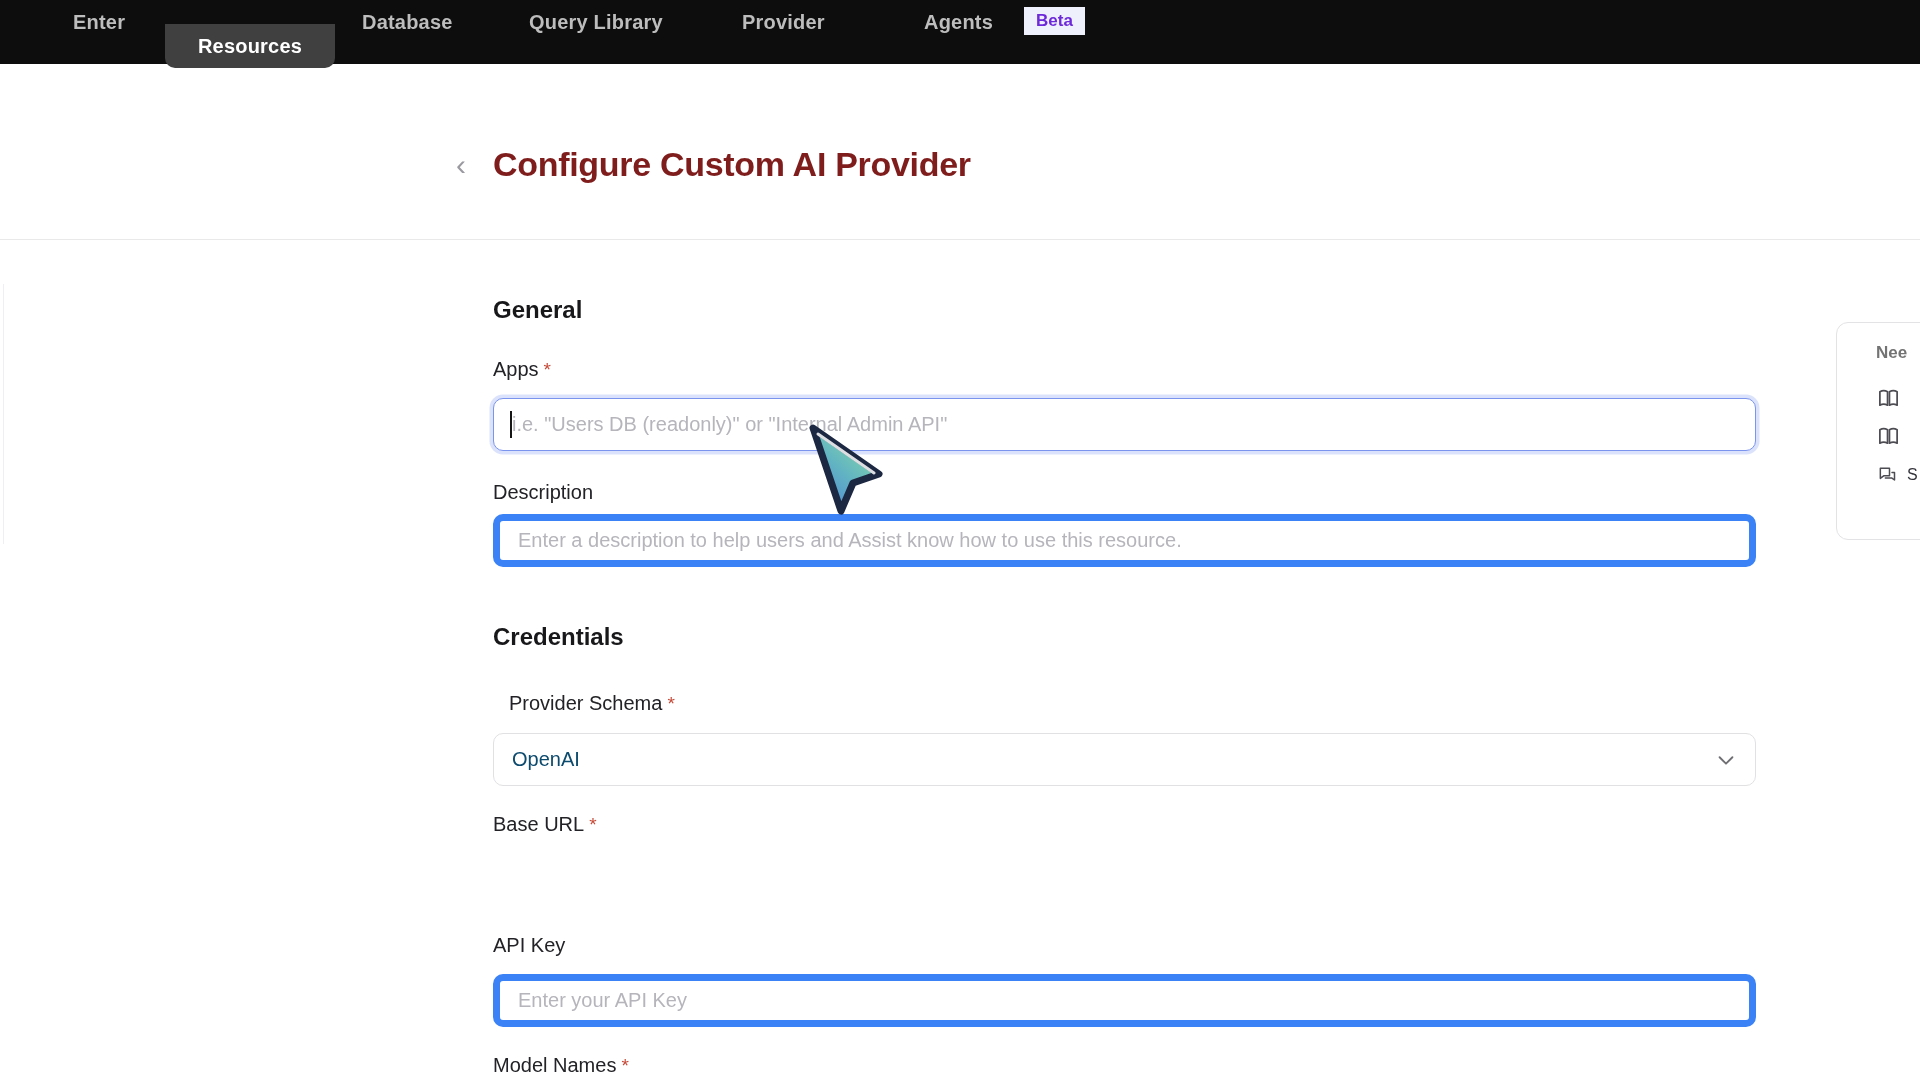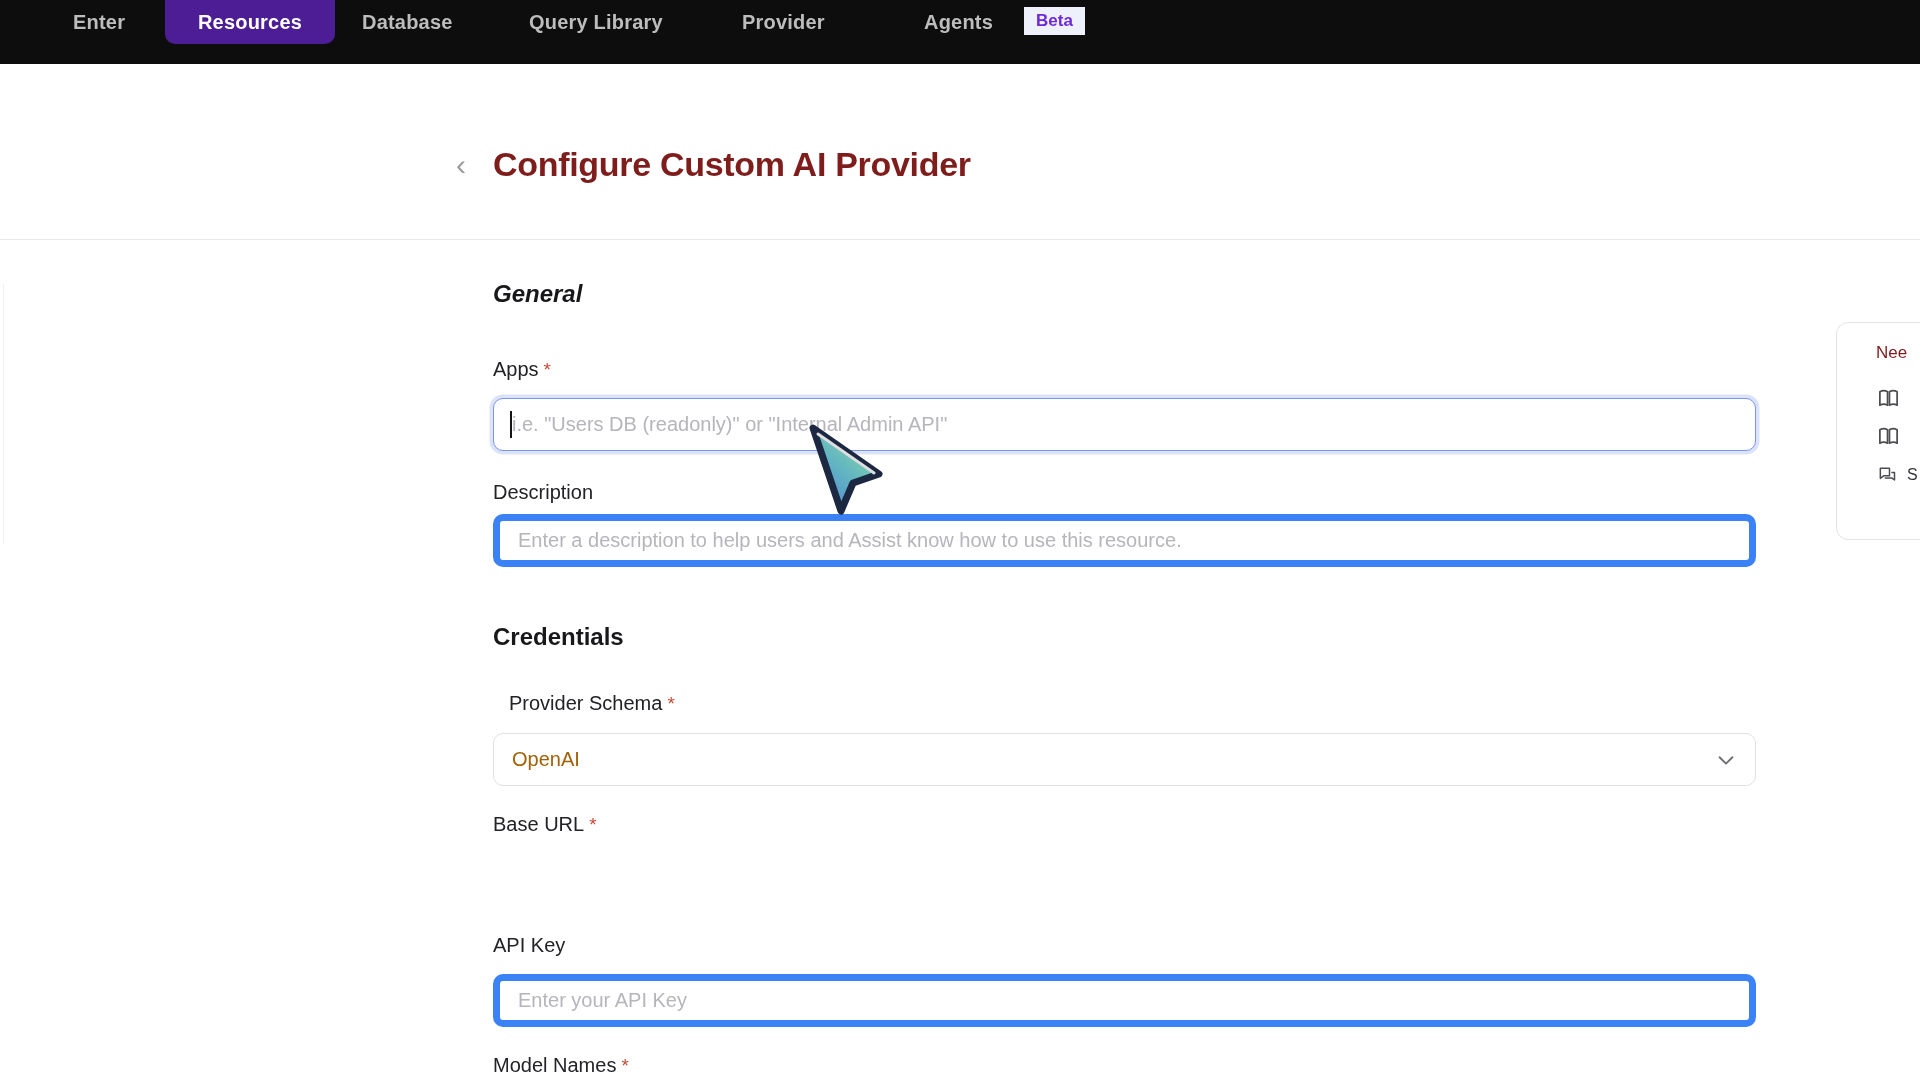--- a/index.html
+++ b/index.html
@@ -4,21 +4,21 @@
 <style>
   * { margin:0; padding:0; box-sizing:border-box; }
   html,body { width:1920px; height:1080px; overflow:hidden; background:#ffffff;
               font-family:"Liberation Sans","DejaVu Sans",sans-serif; }
   .stage { position:absolute; top:0; left:0; width:1920px; height:1080px; background:#ffffff; }
 
   
   .topnav { position:absolute; top:0; left:0; width:1920px; height:64px; background:#0d0d0d; }
   .nav-item { position:absolute; top:0; height:44px; display:flex; align-items:center;
               color:#bdbdbd; font-size:20px; font-weight:600; cursor:pointer; letter-spacing:.2px; }
-  .nav-pill { background:#4c1d95; color:#ffffff; border-radius:0 0 10px 10px; justify-content:center; }
+  .nav-pill { background:#404040; color:#ffffff; border-radius:0 0 10px 10px; justify-content:center;margin-top:24px; }
   .beta-badge { position:absolute; top:7px; height:28px; display:flex; align-items:center;
                 background:#eef1fc; color:#6d28d9; font-size:17px; font-weight:600;
                 padding:0 12px; border-radius:0; }
 
   
   .back-btn { position:absolute; left:448px; top:148px; width:26px; height:34px;
               color:#9a9aa0; font-size:30px; line-height:34px; text-align:center; cursor:pointer;
               font-weight:400; }
   .page-title { position:absolute; left:493px; top:145px; font-size:34px; font-weight:700;
                 color:#7f1d1d; letter-spacing:-.3px; }
@@ -31,27 +31,27 @@
   .req { color:#c64a38; margin-left:5px; font-size:19px; }
   .text-input { position:absolute; left:493px; width:1263px; height:53px; border:7px solid #3b82f6;
                 border-radius:10px; background:#ffffff; font-size:20px; color:#202024;
                 padding:0 18px; outline:none; font-family:"Liberation Sans","DejaVu Sans",sans-serif; }
   .text-input::placeholder { color:#b5b5bb; opacity:1; }
   .focused { border:1.5px solid #7b94ee; box-shadow:0 0 0 3.5px rgba(125,150,240,.28); }
   .caret { position:absolute; left:510px; top:411px; width:2px; height:27px; background:#151515; }
   .select-box { position:absolute; left:493px; width:1263px; height:53px; border:1px solid #e1e1e4;
                 border-radius:10px; background:#ffffff; display:flex; align-items:center;
                 padding:0 18px; cursor:pointer; }
-  .select-value { font-size:20px; color:#a16207; flex:1; }
+  .select-value { font-size:20px; color:#0c4a6e; flex:1; }
   .chevron-down { width:22px; height:22px; color:#6e6e73; }
 
   
   .help-card { position:absolute; left:1836px; top:322px; width:120px; height:218px;
                background:#ffffff; border:1px solid #e3e3e6; border-radius:12px 0 0 12px; }
-  .help-title { position:absolute; left:39px; top:20px; font-size:17px; font-weight:400; color:#7f1d1d;
+  .help-title { position:absolute; left:39px; top:20px; font-size:17px; font-weight:700; color:#737373;
                 white-space:nowrap; }
   .help-row { position:absolute; left:40px; display:flex; align-items:center; gap:10px;
               color:#4c4c52; cursor:pointer; }
   .help-row svg { width:23px; height:23px; }
   .help-row-label { font-size:16px; color:#33333a; }
 
   
   .cursor { position:absolute; left:806px; top:424px; width:80px; height:92px; pointer-events:none; }
 </style>
 </head>
@@ -67,21 +67,21 @@
     <div class="nav-item" style="left:742px;">Provider</div>
     <div class="nav-item" style="left:924px;">Agents</div>
     <div class="beta-badge" style="left:1024px;">Beta</div>
   </div>
 
   <div class="back-btn">‹</div>
   <div class="page-title">Configure Custom AI Provider</div>
   <div class="header-divider"></div>
   <div class="left-edge-line"></div>
 
-  <div class="section-heading" style="top:280px;font-style:italic;">General</div>
+  <div class="section-heading" style="top:296px;">General</div>
 
   <div class="field-label" style="top:358px;">
     <span>Apps</span><span class="req">*</span>
   </div>
   <input class="text-input focused" style="top: 398px;" type="text" placeholder="i.e. &quot;Users DB (readonly)&quot; or &quot;Internal Admin API&quot;">
   <div class="caret"></div>
 
   <div class="field-label" style="top:481px;">Description</div>
   <input class="text-input" style="top: 514px;" type="text" placeholder="Enter a description to help users and Assist know how to use this resource.">
 

